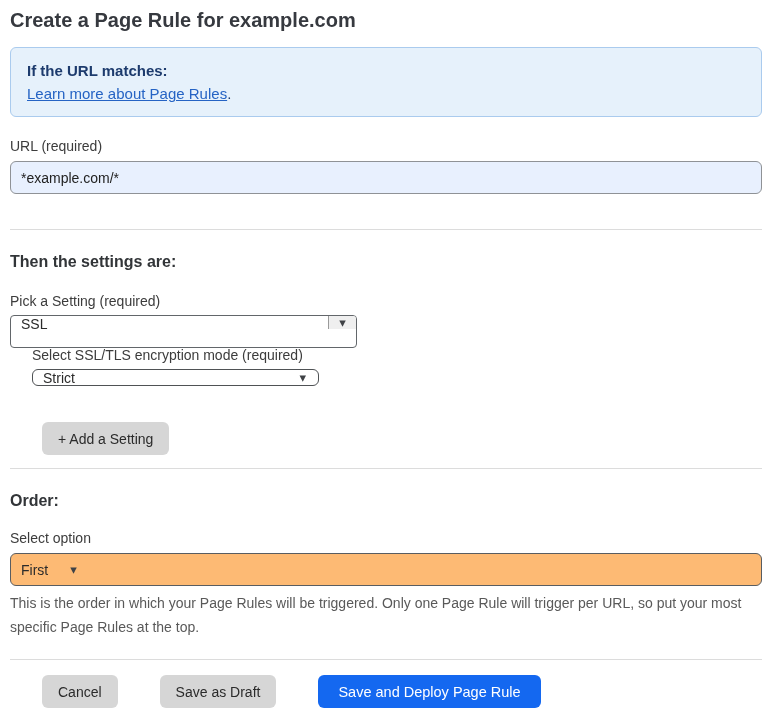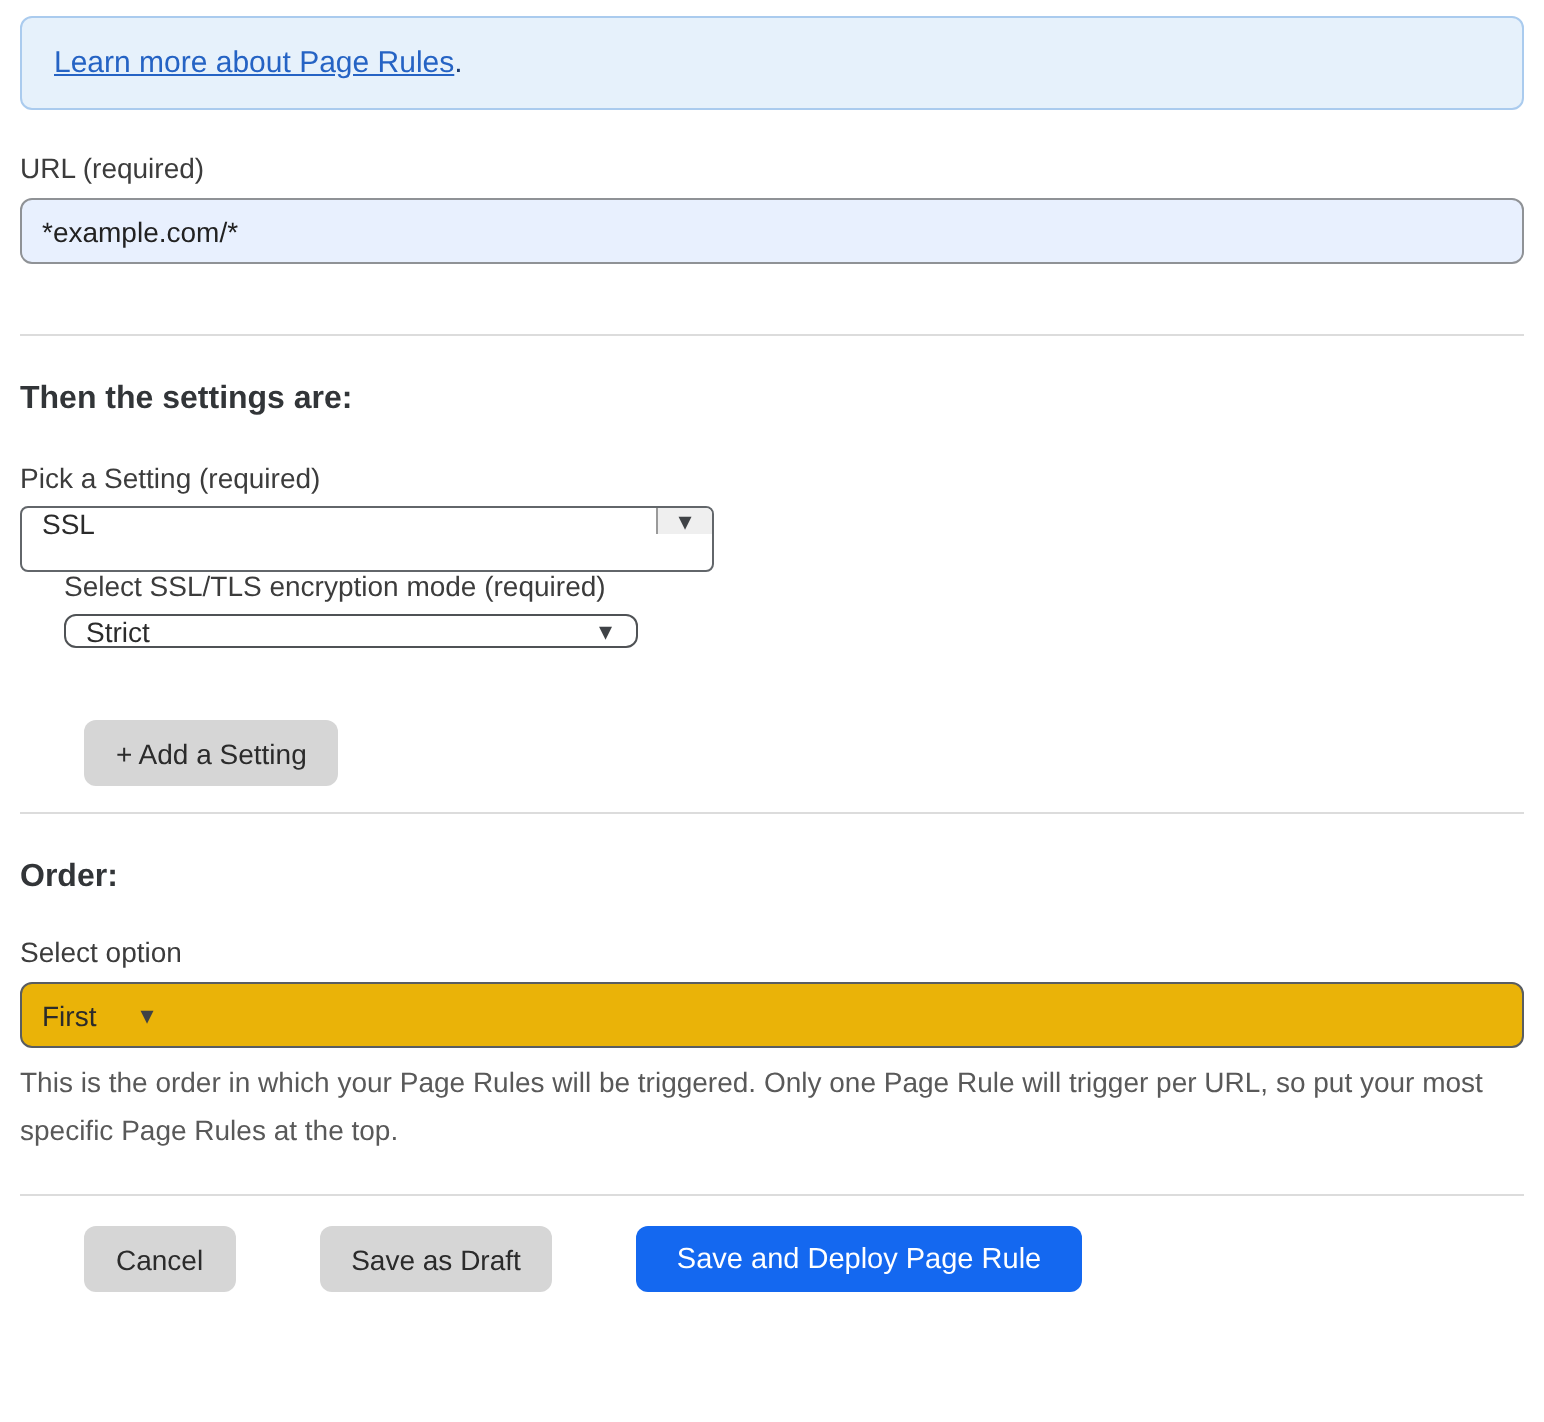--- a/index.html
+++ b/index.html
@@ -121,21 +121,21 @@
     font-size: 14px;
     color: #2b2b2b;
     cursor: pointer;
   }
 
   .select-full {
     margin-top: 8px;
     height: 33px;
     border: 1px solid #595d61;
     border-radius: 6px;
-    background: #eab308;
+    background: #fdba74;
     display: flex;
     align-items: center;
     padding: 0 12px 0 10px;
     font-size: 14px;
     color: #2b2b2b;
     cursor: pointer;
     gap: 22px;
   }
 
   .chevron {
@@ -179,22 +179,24 @@
     display: flex;
     align-items: center;
     gap: 10px;
   }
 </style>
 </head>
 <body>
 
 <div class="container">
 
+  <h1 class="page-title">Create a Page Rule for example.com</h1>
 
   <div class="info-box">
+    <div class="info-heading">If the URL matches:</div>
     <div><a class="info-link">Learn more about Page Rules</a><span>.</span></div>
   </div>
 
   <label class="field-label">URL (required)</label>
   <input class="url-input" type="text" value="*example.com/*" style="">
 
   <hr class="divider d1">
 
   <h2 class="section-heading">Then the settings are:</h2>
 

